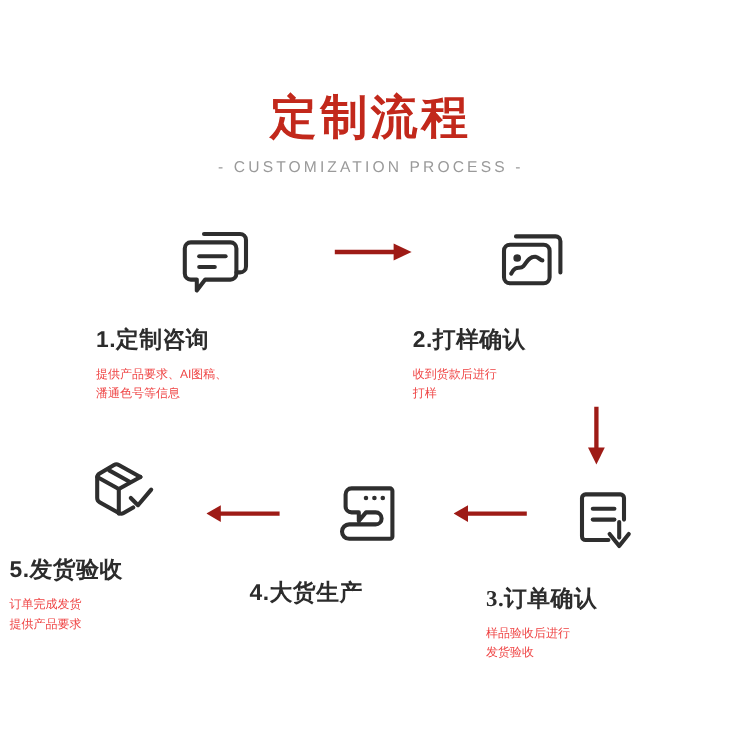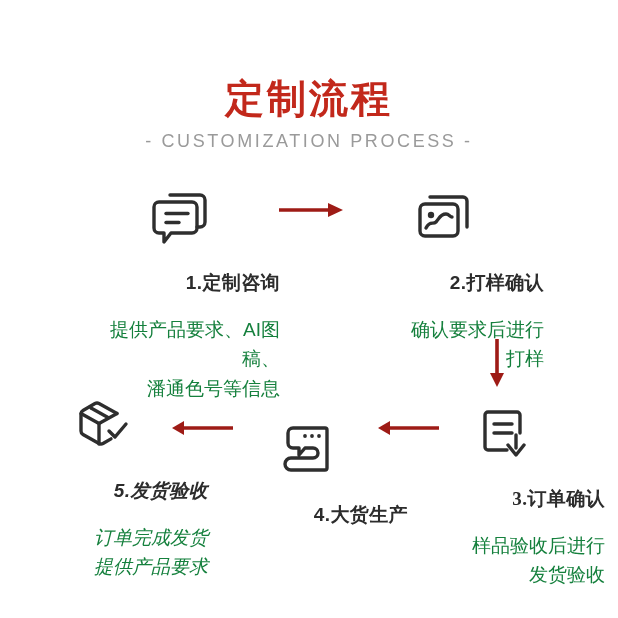--- a/index.html
+++ b/index.html
@@ -31,62 +31,62 @@
   .header-title {
     font-size: 39px;
     font-weight: bold;
     color: #C2281B;
     letter-spacing: 3px;
     line-height: 1.1;
     margin: 0;
   }
   .header-subtitle {
     margin-top: 10px;
-    font-size: 18px;
+    font-size: 13px;
     color: #9a9a9a;
     letter-spacing: 2.6px;
     font-weight: 400;
   }
 
   
   .step {
     position: absolute;
     width: 200px;
-    text-align: right;
+    text-align: left;
   }
   .step-icon {
     height: 72px;
     display: flex;
     align-items: center;
     justify-content: center;
   }
   .step-icon svg {
     display: block;
   }
   .step-title {
     margin-top: 16px;
     font-size: 19px;
     font-weight: bold;
     color: #2c2c2c;
     letter-spacing: 0.4px;
   }
   .step-desc {
-    margin-top: 19px;
-    font-size: 19px;
-    color: #15803d;
+    margin-top: 9px;
+    font-size: 10px;
+    color: #ef4444;
     line-height: 1.55;
     white-space: pre-line;
   }
 
   
   #step-1 { left: 80px;  top: 182px; }
   #step-2 { left: 344px; top: 182px; }
   
-  #step-5 { left: 8px;   top: 390px; font-style: italic; }
-  #step-4 { left: 208px; top: 414px; }
+  #step-5 { left: 8px;   top: 374px; }
+  #step-4 { left: 208px; top: 393px; }
   #step-3 { left: 405px; top: 398px; font-family: Liberation Serif, serif; }
 
   
   .arrow {
     position: absolute;
   }
   .arrow svg { display: block; }
   #arrow-1 { left: 278px; top: 200px; }   
   #arrow-2 { left: 487px; top: 338px; }   
   #arrow-3 { left: 378px; top: 418px; }   
@@ -119,21 +119,21 @@
   <div class="step" id="step-2">
     <div class="step-icon">
       <svg width="60" height="56" viewBox="0 0 60 56" fill="none" stroke="#2E2E2E" stroke-width="3.4" stroke-linecap="round" stroke-linejoin="round">
         <path d="M16 7 h33 a4 4 0 0 1 4 4 v26"></path>
         <rect x="6" y="14" width="38" height="32" rx="5"></rect>
         <circle cx="17" cy="25" r="3.2" fill="#2E2E2E" stroke="none"></circle>
         <path d="M12 38 c4 -8 7 -3 10 -6 c3 -3 4 -8 10 -8 c3 0 4 3 6 3"></path>
       </svg>
     </div>
     <div class="step-title">2.打样确认</div>
-    <div class="step-desc">确认要求后进行
+    <div class="step-desc">收到货款后进行
 打样</div>
   </div>
 
   <div class="step" id="step-3">
     <div class="step-icon">
       <svg width="58" height="58" viewBox="0 0 58 58" fill="none" stroke="#2E2E2E" stroke-width="3.4" stroke-linecap="round" stroke-linejoin="round">
         <path d="M44 28 v-18 a3 3 0 0 0 -3 -3 h-29 a3 3 0 0 0 -3 3 v32 a3 3 0 0 0 3 3 h19"></path>
         <line x1="18" y1="19" x2="36" y2="19"></line>
         <line x1="18" y1="28" x2="36" y2="28"></line>
         <path d="M40 30 v13"></path>

